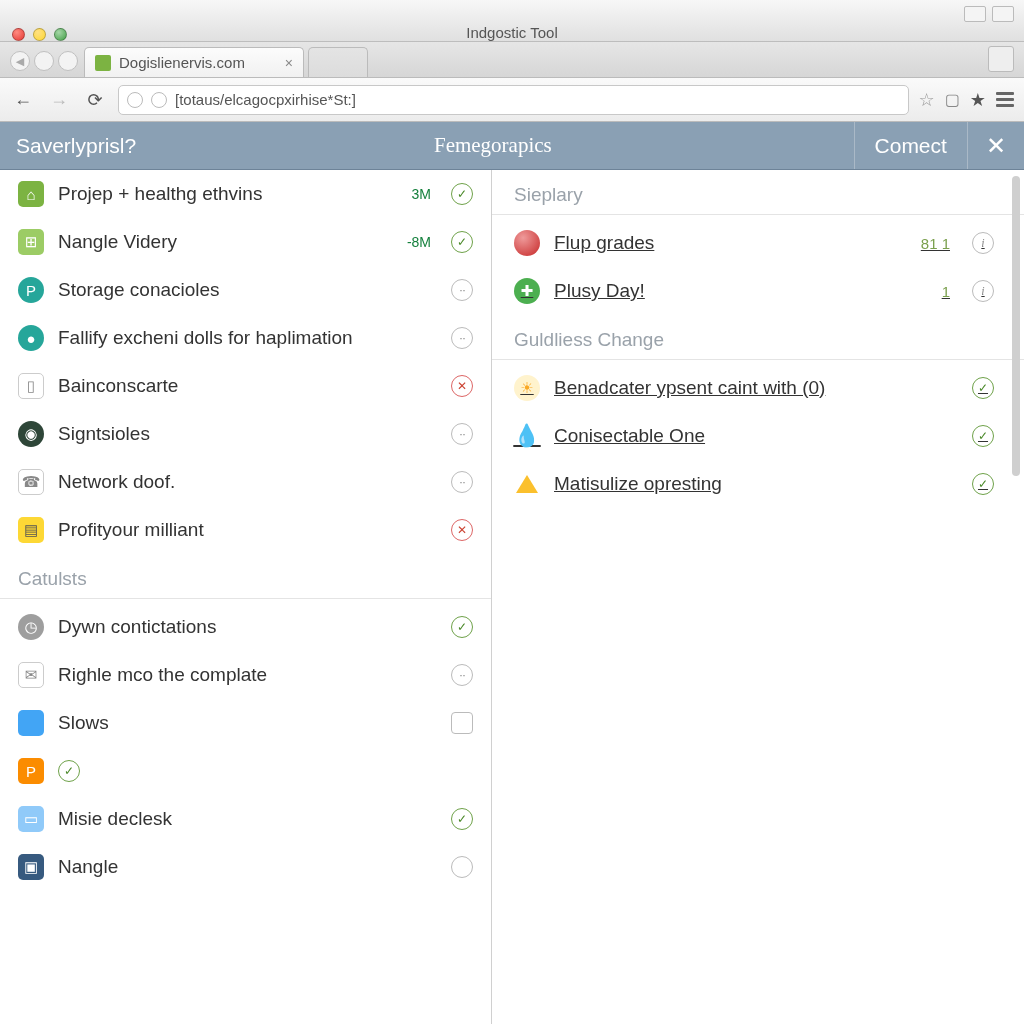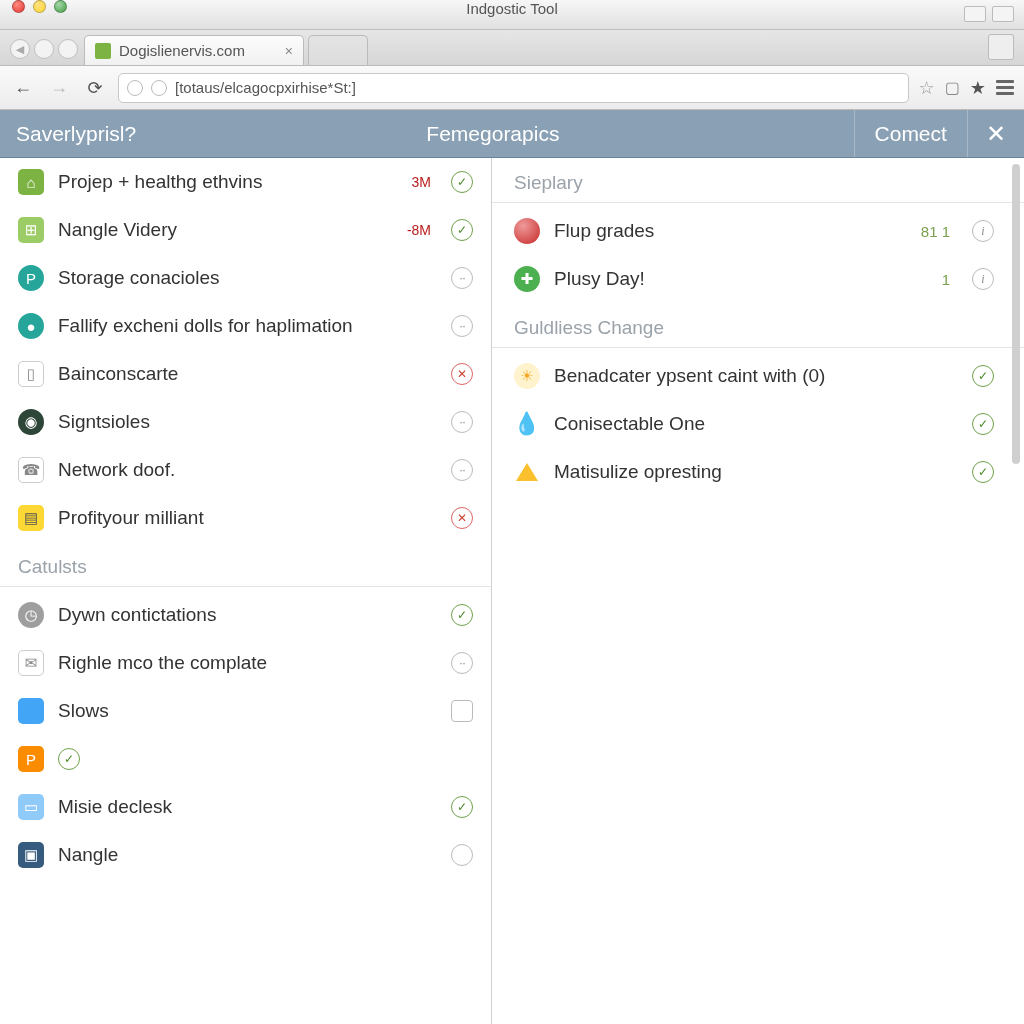--- a/index.html
+++ b/index.html
@@ -8,25 +8,25 @@
     font-size: 16px;
     background: #ededed;
     width: 1024px;
     height: 1024px;
     overflow: hidden;
     color: #333;
   }
 
   
   .titlebar {
-    height: 30px;
+    height: 42px;
     background: linear-gradient(#f7f7f7,#e0e0e0);
     border-bottom: 1px solid #bdbdbd;
     display: flex;
-    align-items: flex-start;
+    align-items: flex-end;
     position: relative;
   }
   .traffic-lights { display:flex; gap:8px; padding-left:12px; }
   .tl { width:13px; height:13px; border-radius:50%; border:1px solid rgba(0,0,0,.25); }
   .tl.red{background:radial-gradient(circle at 35% 30%,#ff8a80,#e53935);}
   .tl.yellow{background:radial-gradient(circle at 35% 30%,#ffe082,#fdd835);}
   .tl.green{background:radial-gradient(circle at 35% 30%,#a5d6a7,#43a047);}
   .win-title{position:absolute;left:0;right:0;text-align:center;font-size:15px;color:#555;}
   .win-right{position:absolute;right:10px;top:6px;display:flex;gap:6px;}
   .win-btn{width:22px;height:16px;border:1px solid #bbb;border-radius:2px;background:#f4f4f4;}
@@ -76,54 +76,54 @@
   .ham span{display:block;width:18px;height:3px;background:#666;border-radius:1px;}
 
   
   .appbar{
     height:48px;background:#8aa0b4;color:#fff;
     display:flex;align-items:center;border-bottom:1px solid #6d8398;
     font-size:21px;
     justify-content:space-between;
   }
   .appbar .left{padding:0 16px;}
-  .appbar .center{flex:1;text-align:center;font-weight:500;}
+  .appbar .center{flex:1;text-align:center;font-weight:500;font-family:Liberation Serif, serif;}
   .appbar .right{display:flex;align-items:stretch;height:100%;margin-left:20px;}
   .appbar .btn{display:flex;align-items:center;padding:0 20px;border-left:1px solid #aab9c7;}
   .appbar .close{font-size:24px;padding:0 18px;}
 
   
   .main{display:flex;height:866px;background:#fff;}
   .sidebar{width:492px;border-right:1px solid #d0d0d0;overflow-y:auto;}
   .content{flex:1;overflow-y:auto;position:relative;}
   .scrollbar{position:absolute;top:6px;right:4px;width:8px;height:300px;background:#cfcfcf;border-radius:4px;}
 
   .row{
     display:flex;align-items:center;gap:14px;
     padding:11px 18px;font-size:19px;color:#333;
   }
   .row .ic{width:26px;height:26px;flex:none;border-radius:5px;display:flex;align-items:center;justify-content:center;font-size:15px;color:#fff;}
   .row .label{flex:1;}
-  .row .meta{font-size:14px;color:#b91c1c;margin-right:6px;}
+  .row .meta{font-size:14px;color:#15803d;margin-right:6px;}
   .row .status{width:22px;height:22px;border:1.5px solid #bbb;border-radius:50%;display:flex;align-items:center;justify-content:center;font-size:12px;color:#888;background:#fff;}
   .row .status.ok{border-color:#6fa24a;color:#4c8a2b;}
   .row .status.ok::after{content:"✓";}
   .row .status.err{border-color:#d66;color:#c43;}
   .row .status.err::after{content:"✕";}
   .row .status.dot::after{content:"··";letter-spacing:-1px;}
   .row .status.box{border-radius:4px;}
   .row .status.empty{border-color:#bbb;}
   .row .status.info::after{content:"i";font-style:italic;font-family:serif;}
 
   .section-head{
     padding:14px 18px 8px;font-size:19px;color:#9aa2aa;
     border-bottom:1px solid #e4e4e4;margin-bottom:4px;
   }
   .content .section-head{padding-left:22px;}
-  .content .row{padding-left:22px;padding-right:30px;}
+  .content .row{padding-left:22px;padding-right:30px;text-decoration:underline;}
   .content .meta2{font-size:15px;color:#7ba04e;margin-right:8px;}
 
   
   .ic.green{background:#7cb342;}
   .ic.lime{background:#9ccc65;}
   .ic.teal{background:#26a69a;}
   .ic.dark{background:#2e4638;}
   .ic.white{background:#fff;border:1px solid #ccc;color:#888;}
   .ic.blue{background:#42a5f5;}
   .ic.orange{background:#fb8c00;}

